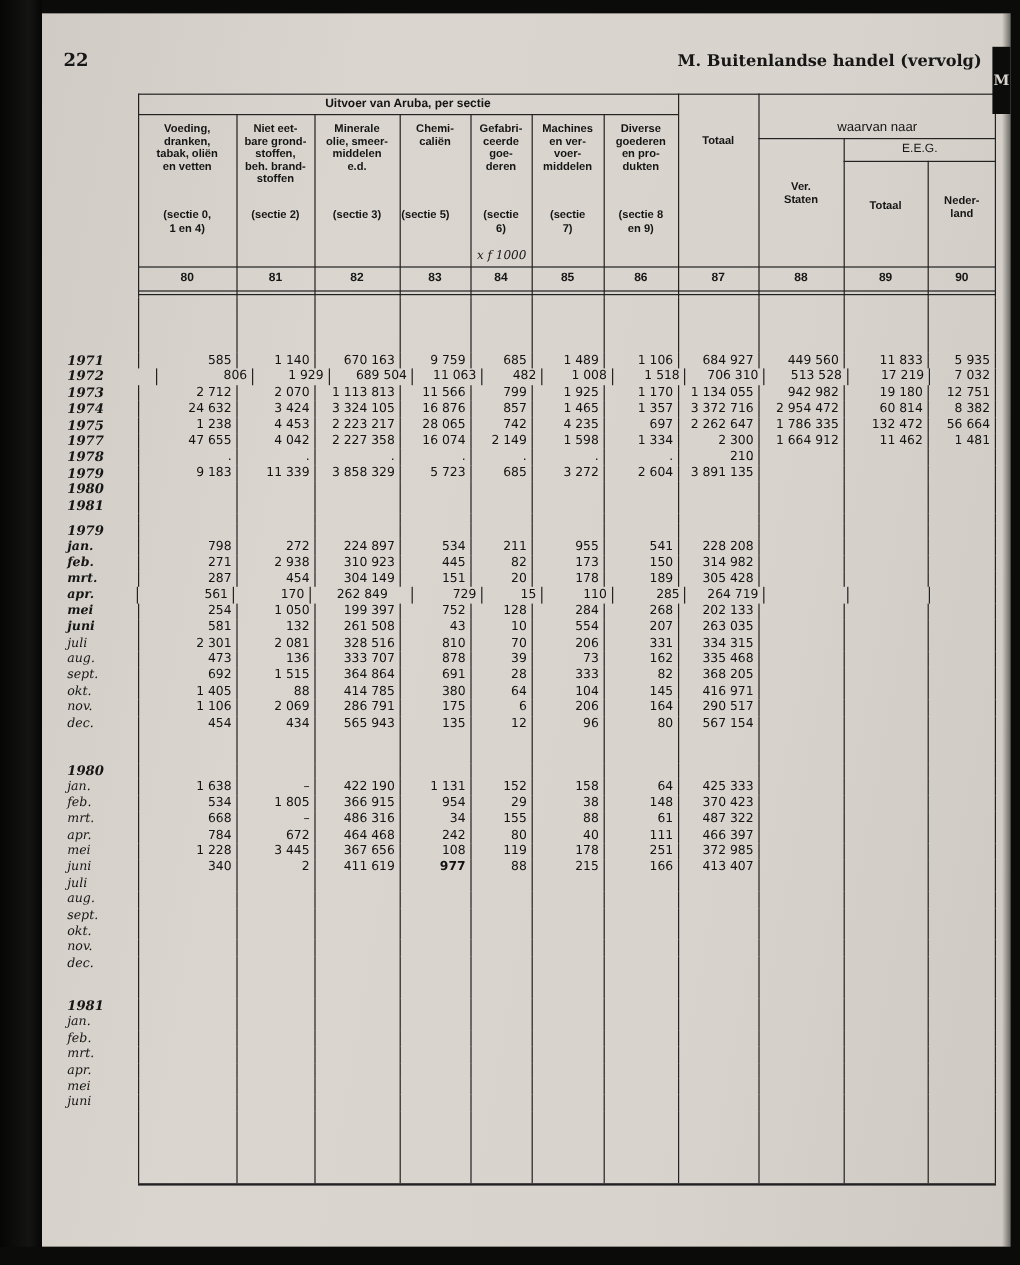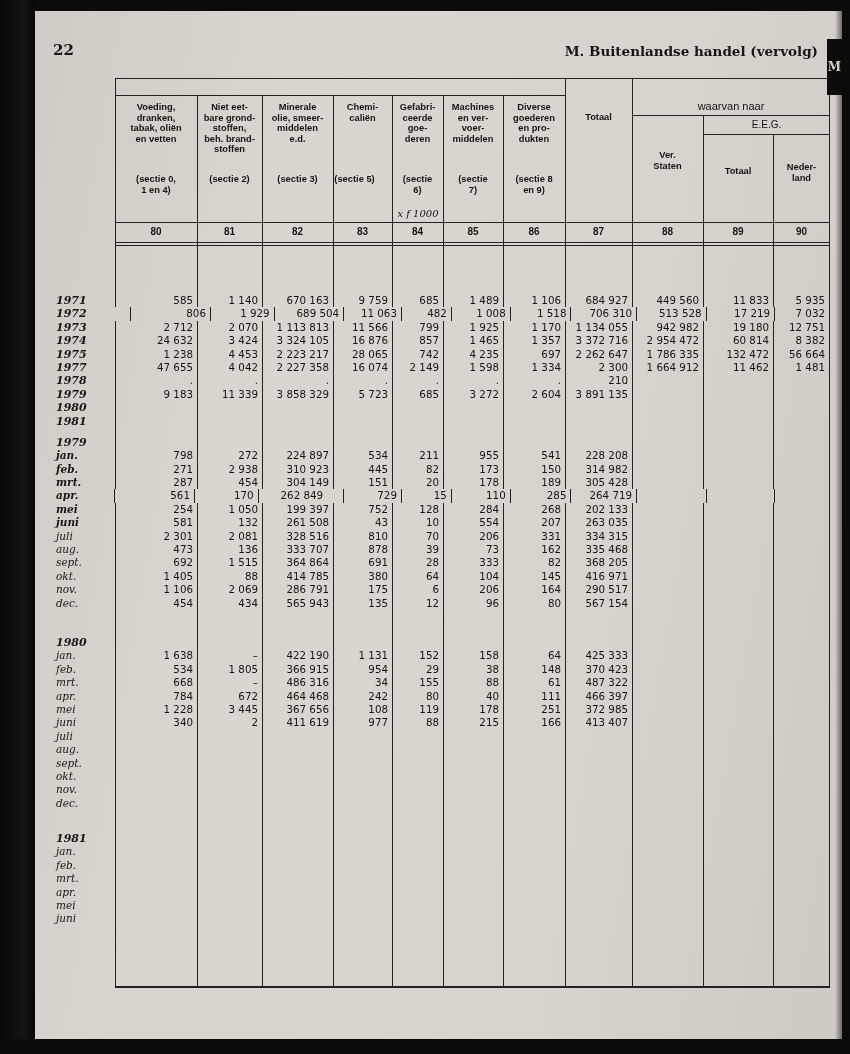--- a/index.html
+++ b/index.html
@@ -57,20 +57,21 @@
     <div class="table-head">
 
       <div class="hline" style="left:60px;width:715px;top:0;"></div>
       <div class="hline" style="left:60px;width:450px;top:17px;"></div>
       <div class="hline" style="left:577px;width:198px;top:37px;"></div>
       <div class="hline" style="left:648px;width:127px;top:56px;"></div>
       <div class="hline" style="left:60px;width:715px;top:144px;"></div>
       <div class="hline" style="left:60px;width:715px;top:164px;"></div>
       <div class="hline" style="left:60px;width:715px;top:167px;"></div>
 
+      <div class="htxt" style="left:60px;width:450px;top:4px;font-size:10px;">Uitvoer van Aruba, per sectie</div>
       <div class="htxt" style="left:577px;width:198px;top:23px;font-weight:normal;font-size:11px;">waarvan naar</div>
       <div class="htxt" style="left:648px;width:127px;top:42px;font-weight:normal;font-size:10px;">E.E.G.</div>
 
       <div class="htxt" style="left:60px;width:82px;top:24px;">Voeding,
 dranken,
 tabak, oliën
 en vetten</div>
       <div class="htxt" style="left:142px;width:65px;top:24px;">Niet eet-
 bare grond-
 stoffen,
@@ -587,21 +588,21 @@
           <div class="cell val" style="width: 67px;">372 985</div>
           <div class="cell val" style="width: 71px;"></div>
           <div class="cell val" style="width: 70px;"></div>
           <div class="cell val last" style="width: 57px;"></div>
         </div>
         <div class="trow">
           <div class="cell stub month" style="width: 60px;">juni</div>
           <div class="cell val" style="width: 82px;">340</div>
           <div class="cell val" style="width: 65px;">2</div>
           <div class="cell val" style="width: 71px;">411 619</div>
-          <div class="cell val" style="width: 59px;">977</div>
+          <div class="cell val" style="width: 59px; font-weight: bold;">977</div>
           <div class="cell val" style="width: 51px;">88</div>
           <div class="cell val" style="width: 60px;">215</div>
           <div class="cell val" style="width: 62px;">166</div>
           <div class="cell val" style="width: 67px;">413 407</div>
           <div class="cell val" style="width: 71px;"></div>
           <div class="cell val" style="width: 70px;"></div>
           <div class="cell val last" style="width: 57px;"></div>
         </div>
         <div class="trow">
           <div class="cell stub month" style="width: 60px;">juli</div>

